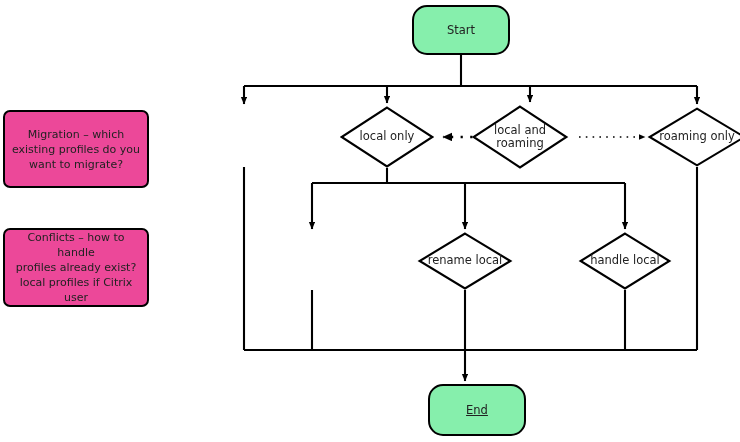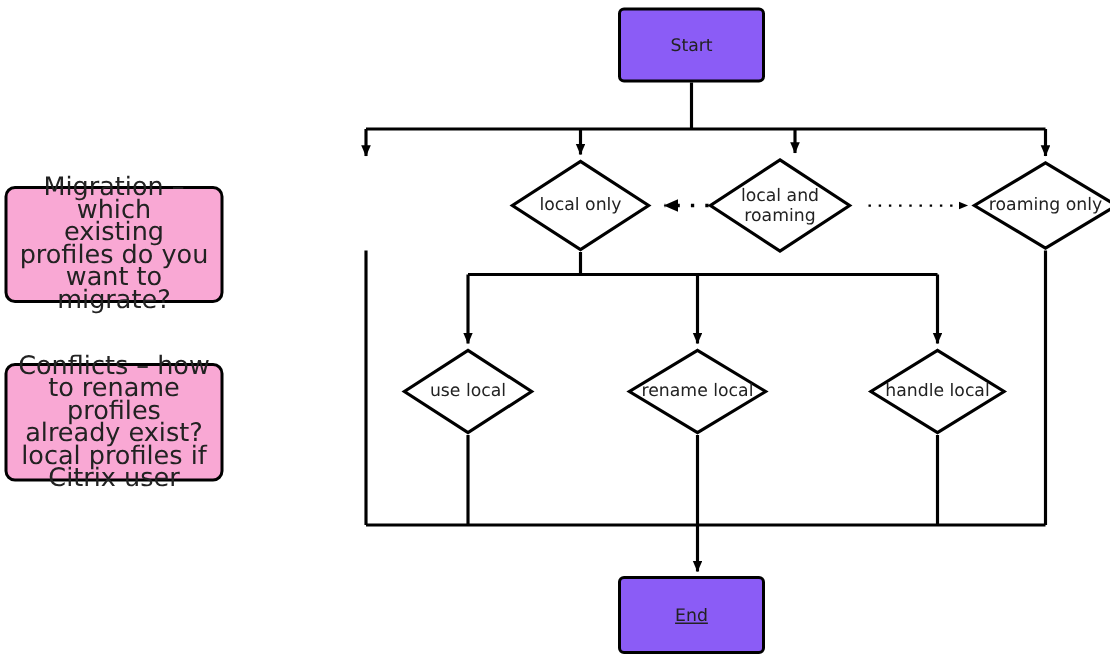--- a/index.html
+++ b/index.html
@@ -30,34 +30,33 @@
   .node {
     position: absolute;
     box-sizing: border-box;
     display: flex;
     align-items: center;
     justify-content: center;
     text-align: center;
   }
   .terminator {
     border: 2px solid #000000;
-    border-radius: 4px;
-    background: #8b5cf6;
+    border-radius: 15px;
+    background: #86efac;
     font-size: 11.5px;
     color: #222222;
   }
   .note {
     border: 2px solid #000000;
     border-radius: 7px;
-    background: #f9a8d4;
-    font-size: 17px;
+    background: #ec4899;
+    font-size: 11px;
     line-height: 15px;
     color: #222222;
     padding: 4px 6px;
-    margin-top: 14px;
   }
   .note span { display: block; }
   .diamond-wrap {
     position: absolute;
   }
   .diamond-svg {
     position: absolute;
     left: 0;
     top: 0;
     overflow: visible;
@@ -132,31 +131,31 @@
   <div class="node note" style="left:3px; top:110px; width:146px; height:78px;">
     <div>
       <span>Migration – which</span>
       <span>existing profiles do you</span>
       <span>want to migrate?</span>
     </div>
   </div>
 
   <div class="node note" style="left:3px; top:228px; width:146px; height:79px;">
     <div>
-      <span>Conflicts – how to rename</span>
+      <span>Conflicts – how to handle</span>
       <span>profiles already exist?</span>
       <span>local profiles if Citrix user</span>
     </div>
   </div>
 
   <div class="node terminator" style="left:412px; top:5px; width:98px; height:50px;">
     <span>Start</span>
   </div>
 
-  <div class="node terminator" style="left:412px; top:384px; width:98px; height:52px;text-decoration:underline;">
+  <div class="node terminator" style="left:428px; top:384px; width:98px; height:52px;text-decoration:underline;">
     <span>End</span>
   </div>
 
 
   <div class="diamond-wrap" style="left:340px; top:106px; width:94px; height:62px;">
     <svg class="diamond-svg" width="94" height="62" viewBox="0 0 94 62" xmlns="http://www.w3.org/2000/svg">
       <polygon points="47,1.6 92.4,31 47,60.4 1.6,31" fill="#ffffff" stroke="#000000" stroke-width="2.1"></polygon>
     </svg>
     <div class="diamond-label">local only</div>
   </div>
@@ -173,26 +172,20 @@
     </div>
   </div>
 
   <div class="diamond-wrap" style="left:648px; top:107px; width:98px; height:60px;">
     <svg class="diamond-svg" width="98" height="60" viewBox="0 0 98 60" xmlns="http://www.w3.org/2000/svg">
       <polygon points="49,1.6 96.4,30 49,58.4 1.6,30" fill="#ffffff" stroke="#000000" stroke-width="2.1"></polygon>
     </svg>
     <div class="diamond-label">roaming only</div>
   </div>
 
-  <div class="diamond-wrap" style="left:268px; top:232px; width:88px; height:58px;">
-    <svg class="diamond-svg" width="88" height="58" viewBox="0 0 88 58" xmlns="http://www.w3.org/2000/svg">
-      <polygon points="44,1.6 86.4,29 44,56.4 1.6,29" fill="#ffffff" stroke="#000000" stroke-width="2.1"></polygon>
-    </svg>
-    <div class="diamond-label">use local</div>
-  </div>
 
   <div class="diamond-wrap" style="left:418px; top:232px; width:94px; height:58px;">
     <svg class="diamond-svg" width="94" height="58" viewBox="0 0 94 58" xmlns="http://www.w3.org/2000/svg">
       <polygon points="47,1.6 92.4,29 47,56.4 1.6,29" fill="#ffffff" stroke="#000000" stroke-width="2.1"></polygon>
     </svg>
     <div class="diamond-label">rename local</div>
   </div>
 
   <div class="diamond-wrap" style="left:579px; top:232px; width:92px; height:58px;">
     <svg class="diamond-svg" width="92" height="58" viewBox="0 0 92 58" xmlns="http://www.w3.org/2000/svg">

